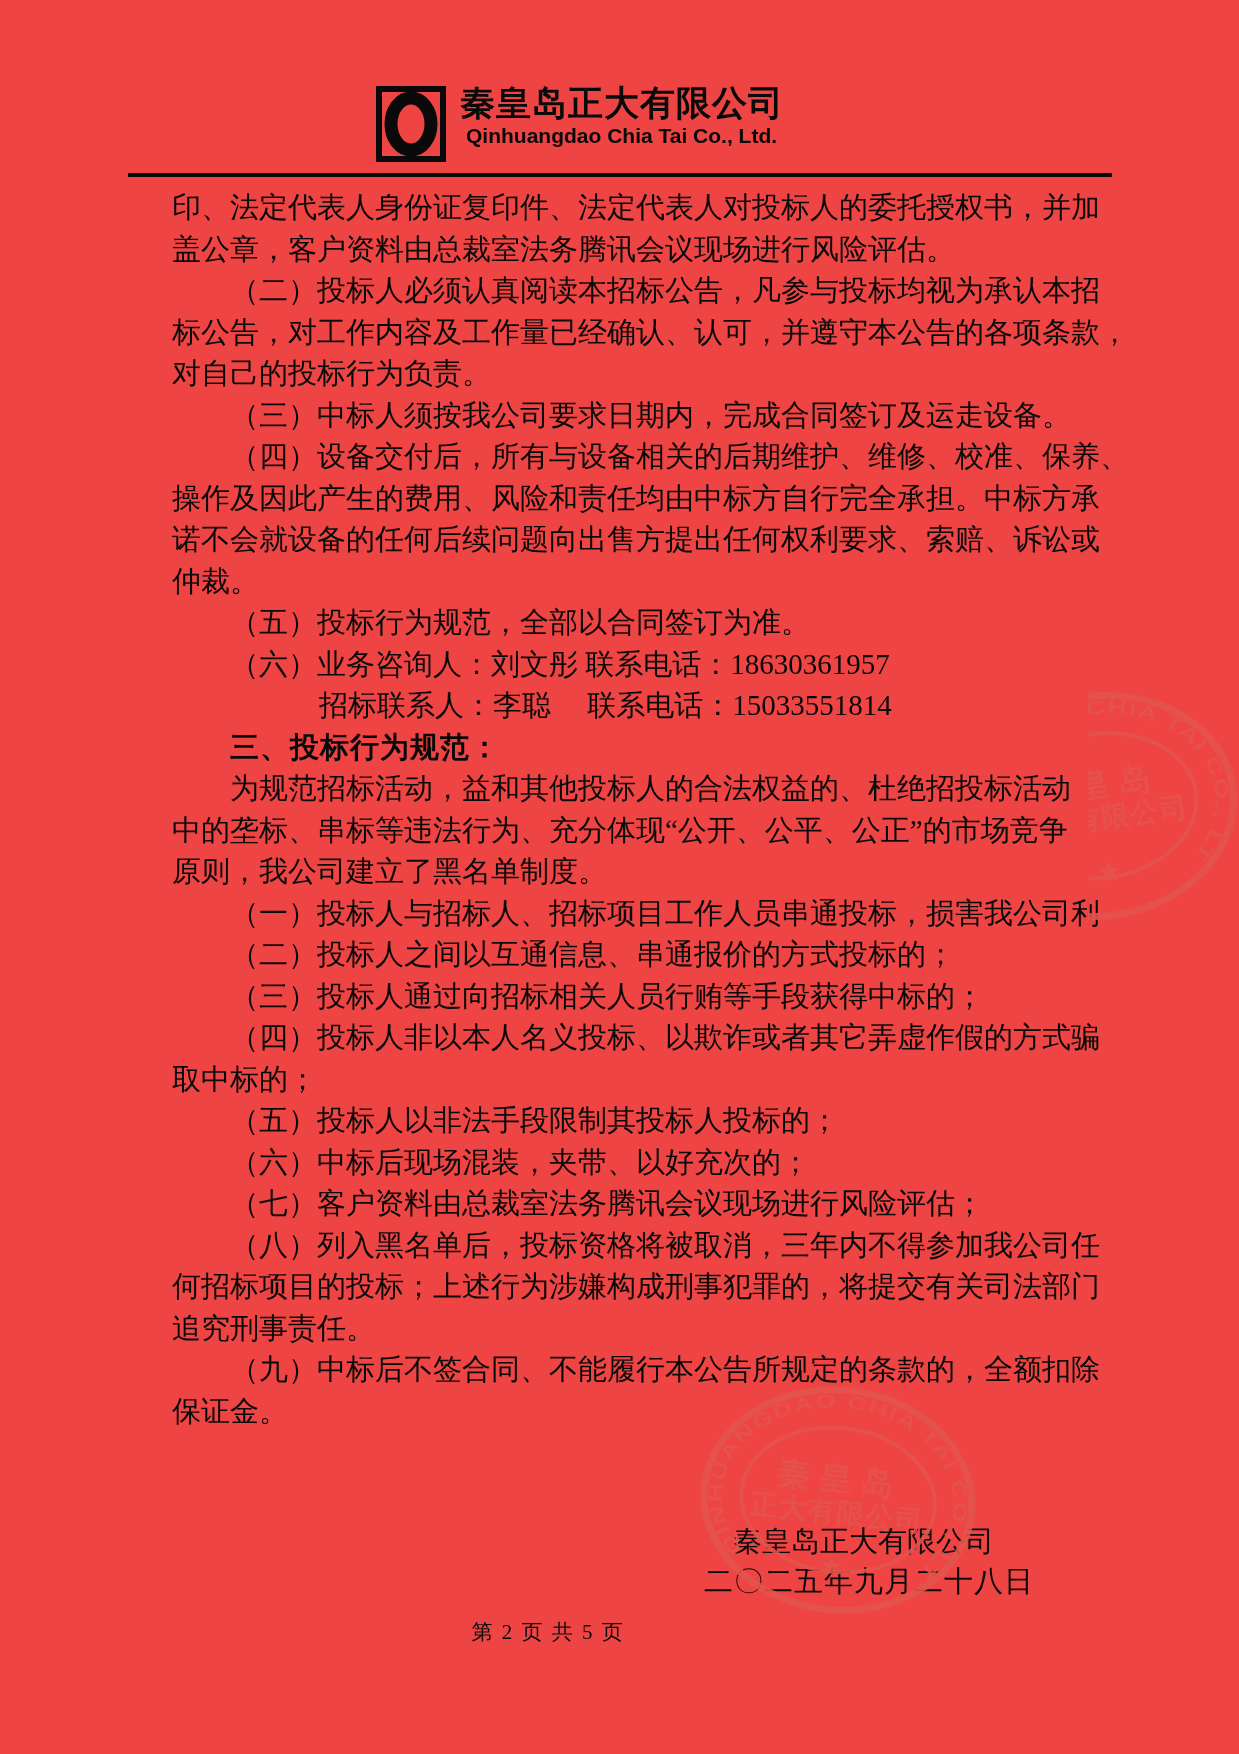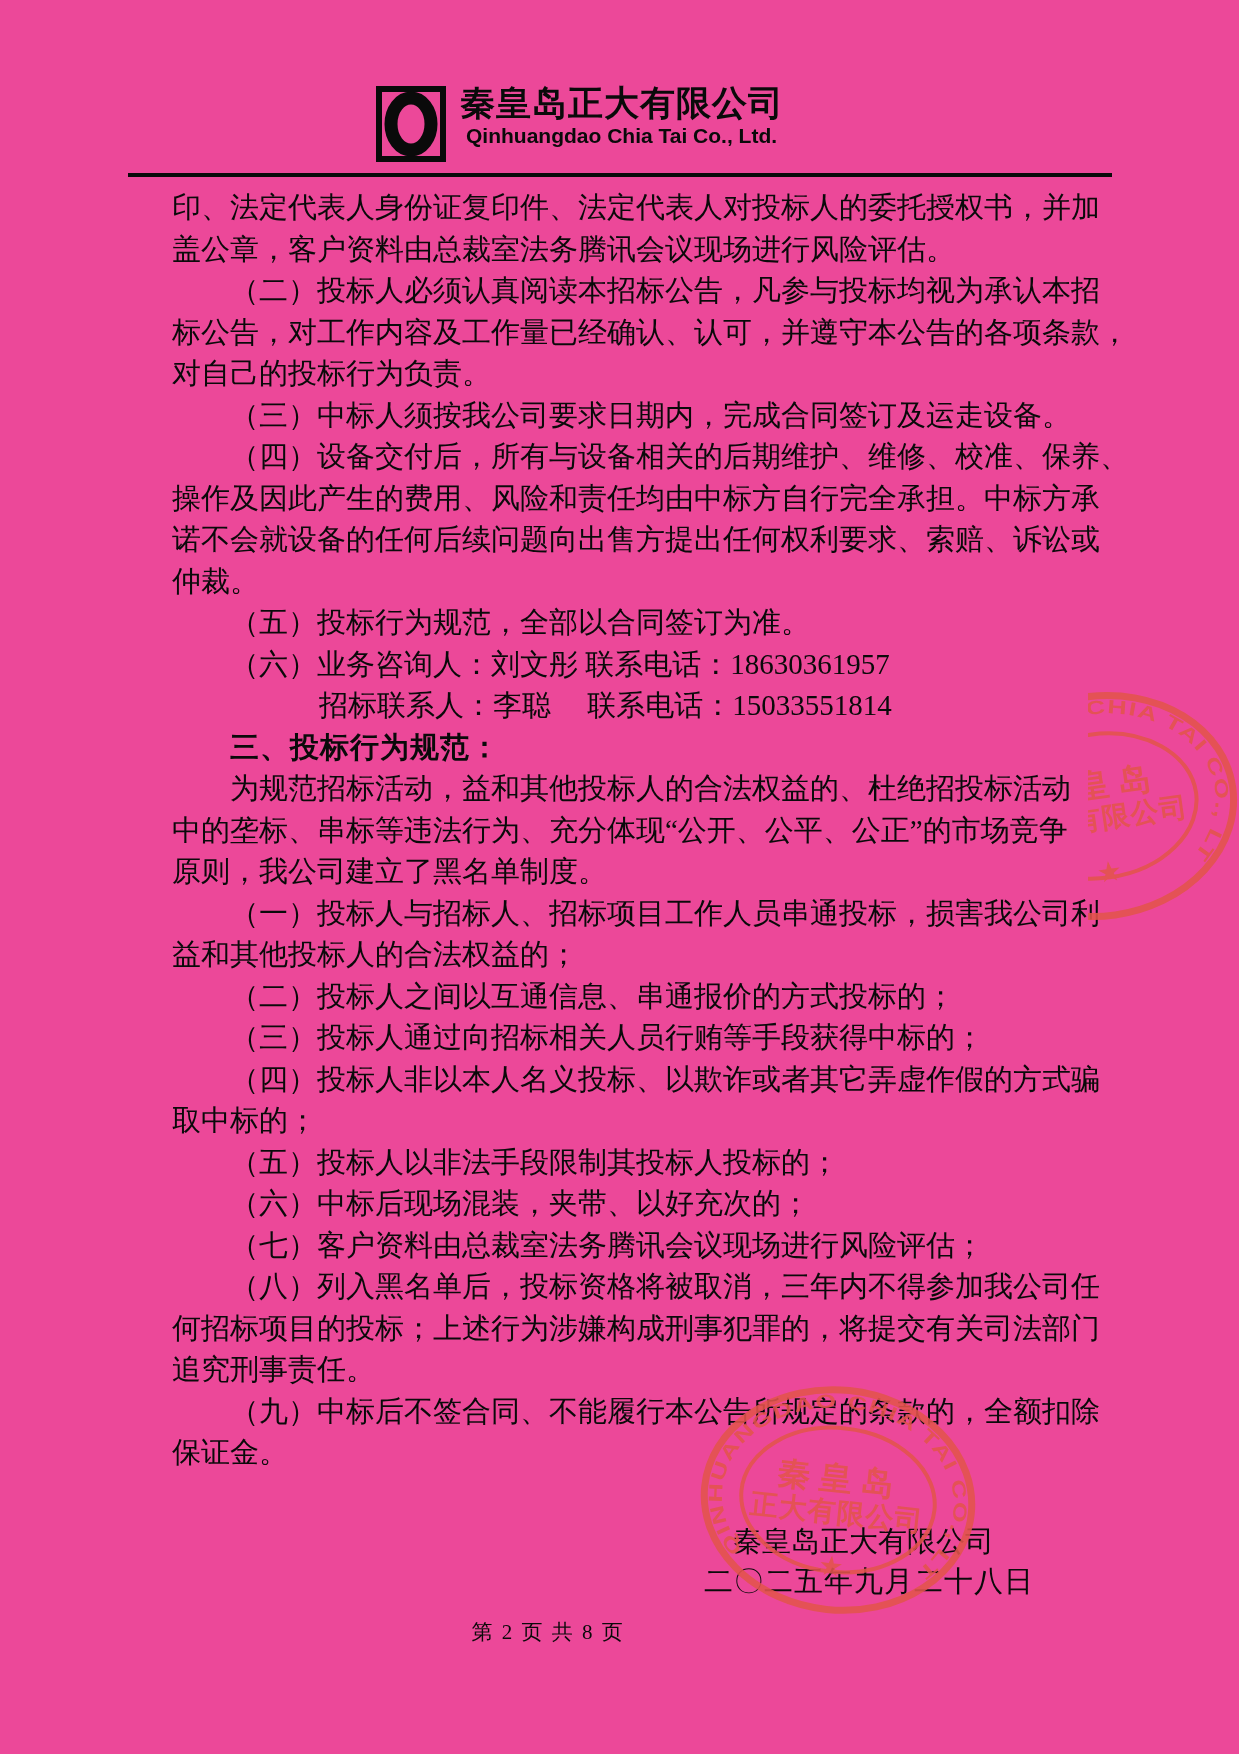--- a/index.html
+++ b/index.html
@@ -1,19 +1,19 @@
 <!DOCTYPE html>
 <html><head>
 <meta charset="utf-8">
 <style>
   html,body{margin:0;padding:0;background:#888;}
   .page{
     position:relative;
     width:1239px;height:1754px;
-    background:#ec4899;
+    background:#ef4444;
     margin:0 auto;
     overflow:hidden;
     font-family:"Liberation Serif","DejaVu Serif",serif;
     color:#0a0a0a;
   }
   
   .logo{position:absolute;left:376px;top:86px;}
   .title-cn{
     position:absolute;left:460px;top:80px;
     font-family:"Liberation Sans","DejaVu Sans",sans-serif;
@@ -82,39 +82,38 @@
       <div class="line">诺不会就设备的任何后续问题向出售方提出任何权利要求、索赔、诉讼或</div>
       <div class="line">仲裁。</div>
       <div class="line ind2">（五）投标行为规范，全部以合同签订为准。</div>
       <div class="line ind2">（六）业务咨询人：刘文彤 联系电话：18630361957</div>
       <div class="line ind5">招标联系人：李聪　 联系电话：15033551814</div>
       <div class="line ind2 bold">三、投标行为规范：</div>
       <div class="line ind2">为规范招标活动，益和其他投标人的合法权益的、杜绝招投标活动</div>
       <div class="line">中的垄标、串标等违法行为、充分体现“公开、公平、公正”的市场竞争</div>
       <div class="line">原则，我公司建立了黑名单制度。</div>
       <div class="line ind2">（一）投标人与招标人、招标项目工作人员串通投标，损害我公司利</div>
-      <div class="line">益和其他投标人的合法权益的；</div>
       <div class="line ind2">（二）投标人之间以互通信息、串通报价的方式投标的；</div>
       <div class="line ind2">（三）投标人通过向招标相关人员行贿等手段获得中标的；</div>
       <div class="line ind2">（四）投标人非以本人名义投标、以欺诈或者其它弄虚作假的方式骗</div>
       <div class="line">取中标的；</div>
       <div class="line ind2">（五）投标人以非法手段限制其投标人投标的；</div>
       <div class="line ind2">（六）中标后现场混装，夹带、以好充次的；</div>
       <div class="line ind2">（七）客户资料由总裁室法务腾讯会议现场进行风险评估；</div>
       <div class="line ind2">（八）列入黑名单后，投标资格将被取消，三年内不得参加我公司任</div>
       <div class="line">何招标项目的投标；上述行为涉嫌构成刑事犯罪的，将提交有关司法部门</div>
       <div class="line">追究刑事责任。</div>
       <div class="line ind2">（九）中标后不签合同、不能履行本公告所规定的条款的，全额扣除</div>
       <div class="line">保证金。</div>
     </main>
 
   <div class="sig-company">秦皇岛正大有限公司</div>
   <div class="sig-date">二〇二五年九月二十八日</div>
 
-  <div class="page-footer">第 2 页  共 8 页</div>
+  <div class="page-footer">第 2 页  共 5 页</div>
 
   <div class="stamp-top-clip">
     <div class="stamp-inner" id="stampTop"><svg width="300" height="240" viewBox="0 0 300 240" style="transform:rotate(-8deg);transform-origin:50% 50%;">
           <ellipse cx="150" cy="120" rx="134" ry="110" fill="none" stroke="#e3544c" stroke-width="7"></ellipse>
           <ellipse cx="150" cy="120" rx="97" ry="72" fill="none" stroke="#e3544c" stroke-width="4"></ellipse>
           <path id="arcT" d="M 61 179 A 116 92 0 1 1 239 179" fill="none"></path>
           <text font-size="19" font-weight="bold" fill="#e3544c" font-family="Liberation Sans, DejaVu Sans, sans-serif" letter-spacing="1"><textPath href="#arcT" textLength="495" lengthAdjust="spacingAndGlyphs">QINHUANGDAO CHIA TAI CO., LTD.</textPath></text>
           <text x="150" y="110" text-anchor="middle" font-size="33" font-weight="bold" letter-spacing="9" fill="#e3544c" font-family="Liberation Sans, DejaVu Sans, sans-serif">秦皇岛</text>
           <text x="150" y="142" text-anchor="middle" font-size="28" font-weight="bold" letter-spacing="1" fill="#e3544c" font-family="Liberation Sans, DejaVu Sans, sans-serif">正大有限公司</text>
           <text x="150" y="196" text-anchor="middle" font-size="28" fill="#e3544c">★</text>

